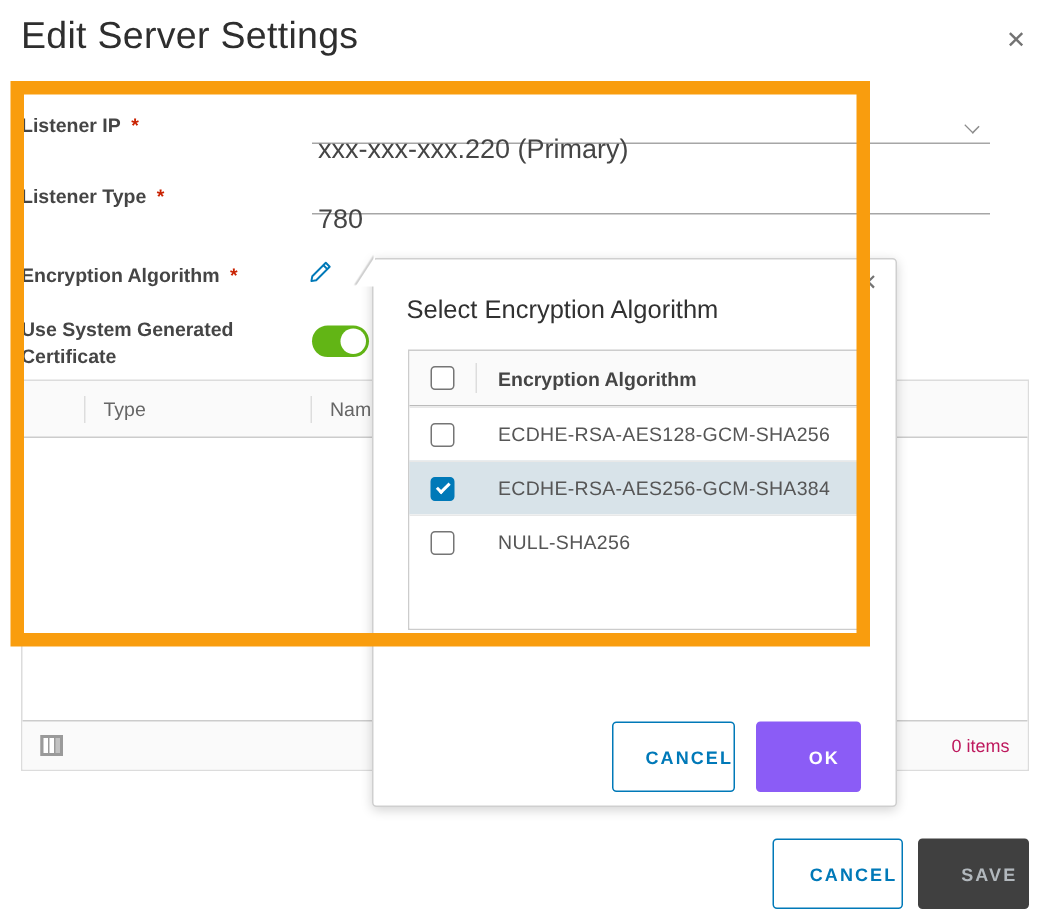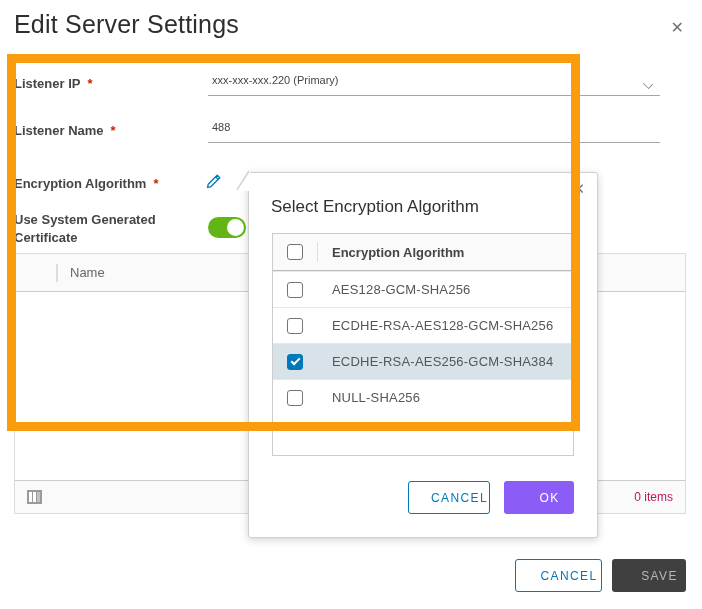--- a/index.html
+++ b/index.html
@@ -8,21 +8,21 @@
   .stage { position:relative; width:702px; height:609px; background:#fff; overflow:hidden; }
 
   
   .dlg-title { position:absolute; left:14px; top:10px; font-size:25px; font-weight:300; color:#2e2e2e; letter-spacing:.2px; }
   .dlg-close { position:absolute; right:18px; top:20px; font-size:16px; color:#737373; cursor:pointer; line-height:1; }
 
   .field-label { position:absolute; left:14px; font-size:13px; font-weight:700; color:#454545; line-height:18px; }
   .req { color:#c92100; margin-left:7px; font-size:13px; }
 
   .select-field, .input-field { position:absolute; left:208px; width:452px; height:24px; border-bottom:1px solid #a6a6a6; }
-  .field-value { position:absolute; left:4px; top:2px; font-size:11px; color:#454545; }
+  .field-value { position:absolute; left:4px; top:17px; font-size:18px; color:#454545; }
   .chevron { position:absolute; right:8px; top:8px; width:8px; height:8px; border-right:1px solid #8c8c8c; border-bottom:1px solid #8c8c8c; transform:rotate(45deg) scale(1,.8); }
 
   .pencil-btn { position:absolute; left:204px; top:171px; width:22px; height:22px; cursor:pointer; }
 
   .toggle { position:absolute; left:208px; top:217px; width:38px; height:21px; border-radius:11px; background:#62b515; cursor:pointer; }
   .toggle .knob { position:absolute; right:2px; top:2px; width:17px; height:17px; border-radius:50%; background:#fff; }
 
   
   .grid { position:absolute; left:14px; top:253px; width:672px; height:261px; border:1px solid #dcdcdc; background:#fff; }
   .g-header { display:flex; align-items:center; height:38px; background:#fafafa; border-bottom:1px solid #ccc; font-size:13px; color:#666; }
@@ -30,21 +30,21 @@
   .g-c1 { width:150px; padding-left:12px; }
   .g-c2 { flex:1; padding-left:12px; }
   .g-div { width:1px; height:18px; background:#ddd; }
   .g-footer { position:absolute; left:0; right:0; bottom:0; height:33px; background:#fafafa; border-top:1px solid #ccc; display:flex; align-items:center; justify-content:space-between; padding:0 12px; }
   .col-icon { width:15px; height:14px; border:1px solid #9a9a9a; background:#9a9a9a; display:flex; gap:1px; padding:1px; cursor:pointer; }
   .ci-bar { flex:1; background:#fff; }
   .ci-bar.dark { background:#c2c2c2; }
   .items-count { font-size:12px; color:#be185d; }
 
   
-  .btn { position:absolute; height:33px; border-radius:3px; font-size:12px; font-weight:400; letter-spacing:1.4px; display:flex; align-items:center; justify-content:center; cursor:pointer; font-family:"Liberation Sans",sans-serif;padding-left:21px; }
+  .btn { position:absolute; height:47px; border-radius:3px; font-size:12px; font-weight:700; letter-spacing:1.4px; display:flex; align-items:center; justify-content:center; cursor:pointer; font-family:"Liberation Sans",sans-serif;padding-left:21px; }
   .btn-outline { border:1px solid #0079b8; color:#0079b8; background:#fff; }
   .btn-primary { background:#8b5cf6; color:#fff; border:none; }
   .btn-disabled { background:#404040; color:#b2b8bd; border:none; cursor:default; }
   .dlg-cancel { left:515px; top:559px; width:87px; }
   .dlg-save { left:612px; top:559px; width:74px; }
 
   
   .modal { position:absolute; left:248px; top:172px; width:350px; height:366px; background:#fff; border:1px solid #cfcfcf; border-radius:3px; box-shadow:0 2px 8px rgba(0,0,0,.18); z-index:10; }
   .caret { position:absolute; left:-12px; top:-2px; width:0; height:0; border-bottom:20px solid #fff; border-left:13px solid transparent; filter:drop-shadow(-1px -1px 0 #cfcfcf); }
   .m-close { position:absolute; right:12px; top:8px; font-size:15px; color:#737373; cursor:pointer; line-height:1; }
@@ -79,24 +79,24 @@
 
   <div class="field-label" style="top:75px">
     <span>Listener IP</span><span class="req">*</span>
   </div>
   <div class="select-field" style="top:72px">
     <span class="field-value">xxx-xxx-xxx.220 (Primary)</span>
     <span class="chevron"></span>
   </div>
 
   <div class="field-label" style="top:122px">
-    <span>Listener Name</span><span class="req">*</span>
+    <span>Listener Type</span><span class="req">*</span>
   </div>
   <div class="input-field" style="top:119px">
-    <span class="field-value">488</span>
+    <span class="field-value">780</span>
   </div>
 
   <div class="field-label" style="top:175px">
     <span>Encryption Algorithm</span><span class="req">*</span>
   </div>
   <div class="pencil-btn">
     <svg width="20" height="20" viewBox="0 0 20 20">
       <g fill="none" stroke="#0079b8" stroke-width="1.3" stroke-linejoin="round">
         <path d="M4.2 13.2 L13.2 4.2 L15.8 6.8 L6.8 15.8 L3.6 16.4 Z"></path>
         <line x1="11.6" y1="5.8" x2="14.2" y2="8.4"></line>
@@ -106,20 +106,21 @@
 
   <div class="field-label" style="top:211px; width:172px;">Use System Generated Certificate</div>
   <div class="toggle">
     <span class="knob"></span>
   </div>
 
   <div class="grid">
     <div class="g-header">
       <div class="g-c0"></div>
       <div class="g-div"></div>
+      <div class="g-c1">Type</div>
       <div class="g-div"></div>
       <div class="g-c2">Name</div>
     </div>
     <div class="g-footer">
       <div class="col-icon">
         <span class="ci-bar"></span>
         <span class="ci-bar"></span>
         <span class="ci-bar dark"></span>
       </div>
       <div class="items-count">0 items</div>
@@ -136,26 +137,20 @@
 
     <div class="m-table">
       <div class="m-thead">
         <div class="cb-cell">
           <span class="checkbox"></span>
         </div>
         <div class="m-hdiv"></div>
         <div class="m-htext">Encryption Algorithm</div>
       </div>
 
-      <div class="m-row">
-        <div class="cb-cell">
-          <span class="checkbox"></span>
-        </div>
-        <div class="m-rtext">AES128-GCM-SHA256</div>
-      </div>
 
       <div class="m-row">
         <div class="cb-cell">
           <span class="checkbox"></span>
         </div>
         <div class="m-rtext">ECDHE-RSA-AES128-GCM-SHA256</div>
       </div>
 
       <div class="m-row selected">
         <div class="cb-cell">

